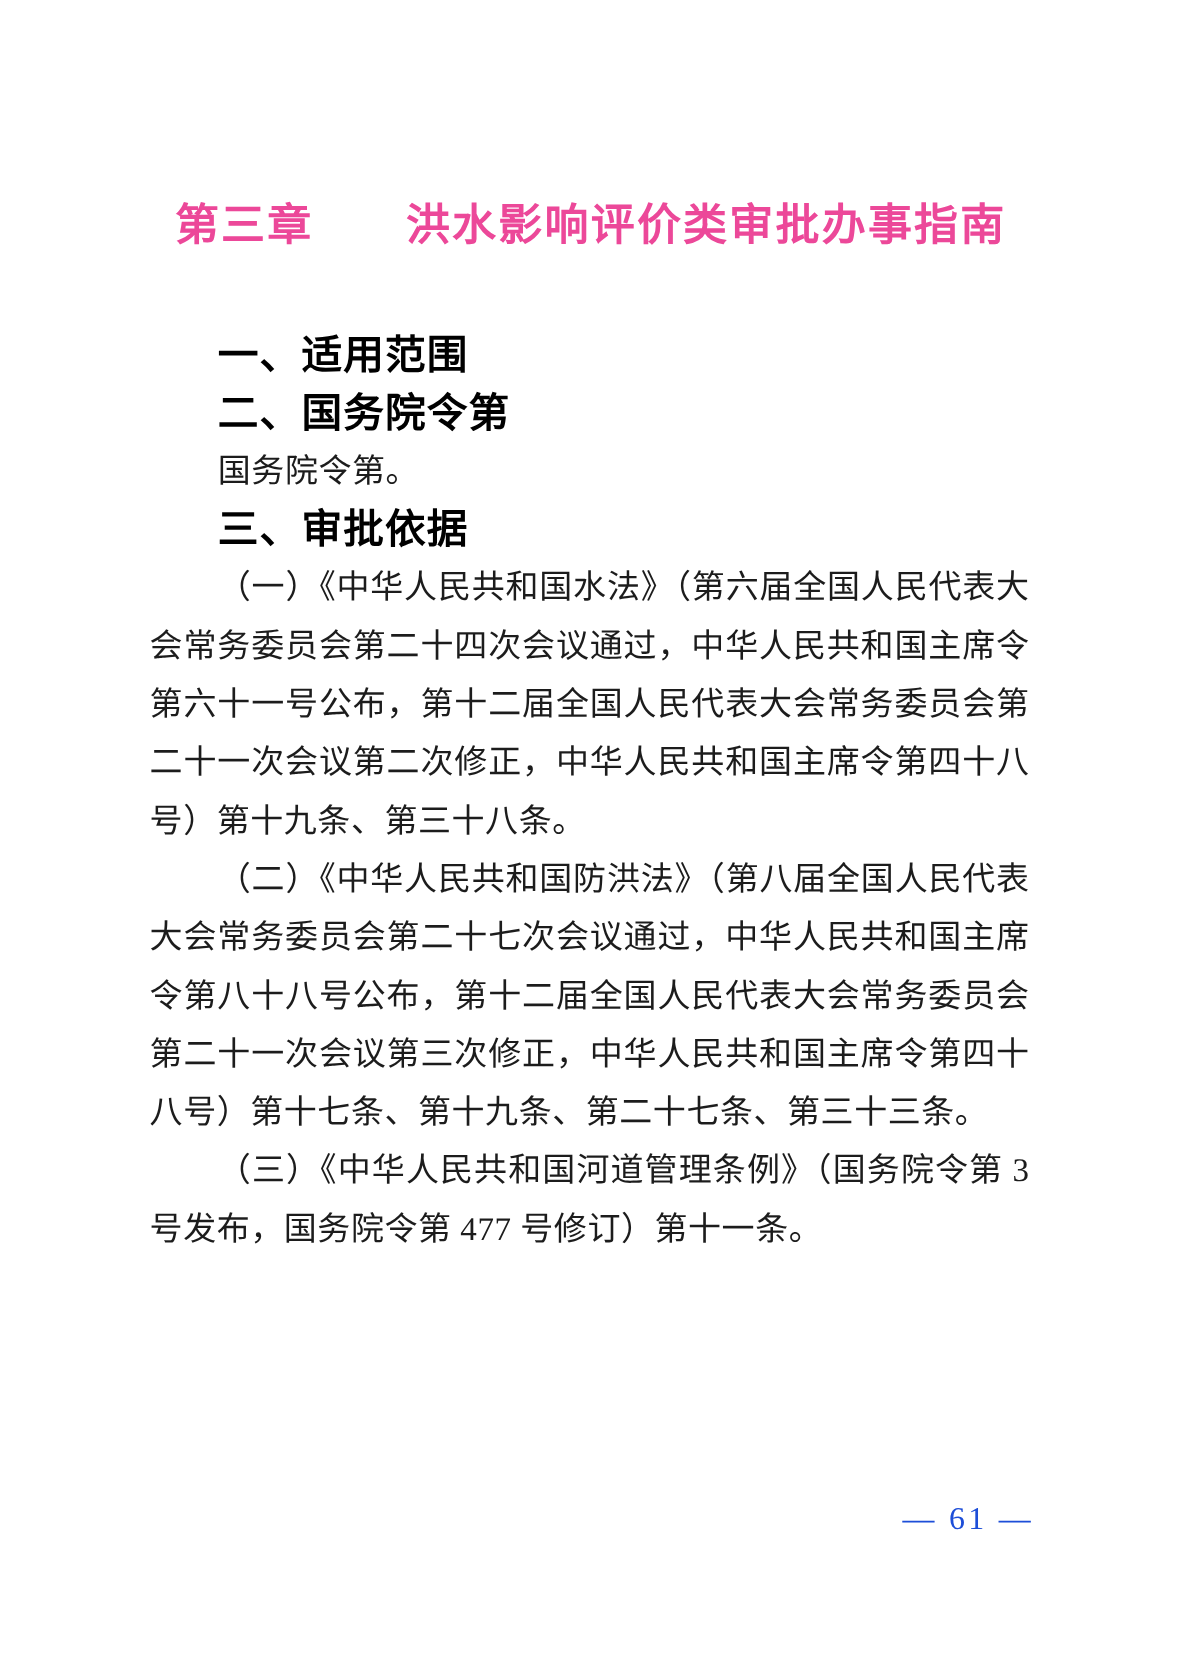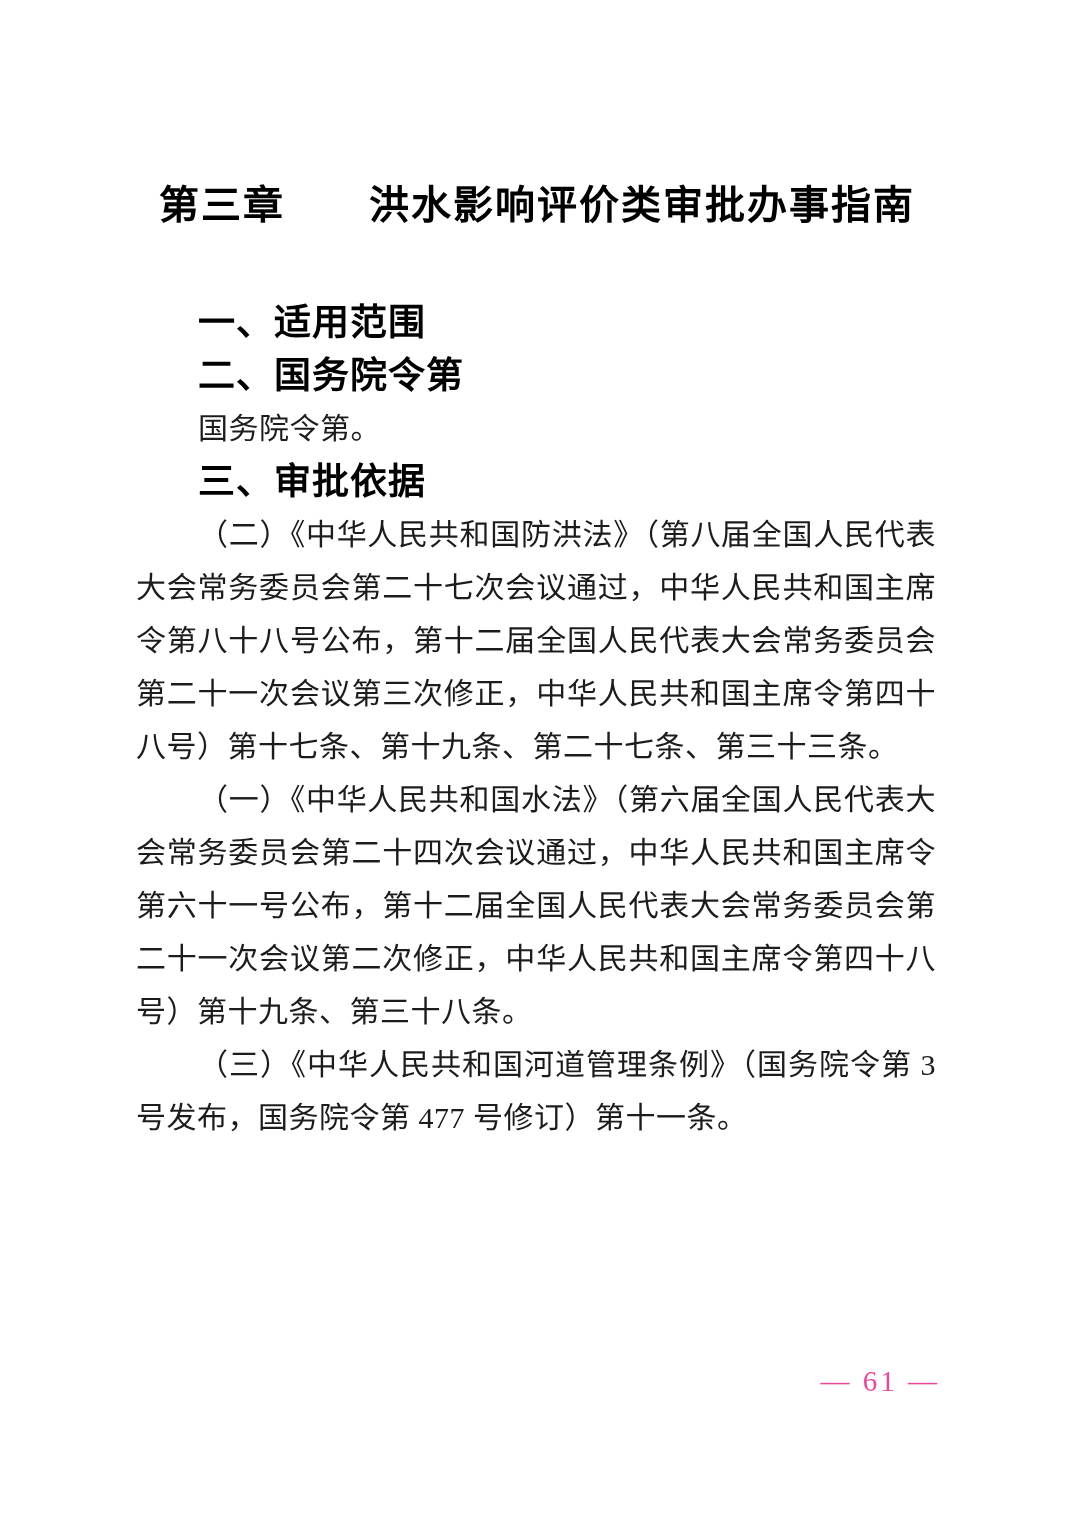--- a/index.html
+++ b/index.html
@@ -21,21 +21,21 @@
     top: 180px;
     left: 0;
     width: 100%;
     margin: 0;
     text-align: center;
     font-family: "Liberation Sans", "DejaVu Sans", sans-serif;
     font-weight: 700;
     font-size: 40px;
     line-height: 50px;
     letter-spacing: 2px;
-    color: #000000;
+    color: #ec4899;
     white-space: pre;
   }
   .content {
     position: absolute;
     top: 296px;
     left: 136px;
     width: 800px;
     font-size: 30px;
     line-height: 53px;
     text-align: justify;
@@ -56,40 +56,40 @@
     letter-spacing: 0.5px;
     word-break: break-all;
   }
   .page-number {
     position: absolute;
     top: 1364px;
     right: 134px;
     font-size: 29px;
     line-height: 34px;
     letter-spacing: 3px;
-    color: #ec4899;
+    color: #1d4ed8;
     white-space: pre;
   }
 </style>
 </head>
 <body>
 
 <div class="page">
 
   <h1 class="doc-title">第三章　　洪水影响评价类审批办事指南</h1>
 
   <div class="content">
 
     <h2>一、适用范围</h2>
 
     <h2>二、国务院令第</h2>
     <p>国务院令第。</p>
 
     <h2>三、审批依据</h2>
+    <p>（一）《中华人民共和国水法》（第六届全国人民代表大会常务委员会第二十四次会议通过，中华人民共和国主席令第六十一号公布，第十二届全国人民代表大会常务委员会第二十一次会议第二次修正，中华人民共和国主席令第四十八号）第十九条、第三十八条。</p>
     <p>（二）《中华人民共和国防洪法》（第八届全国人民代表大会常务委员会第二十七次会议通过，中华人民共和国主席令第八十八号公布，第十二届全国人民代表大会常务委员会第二十一次会议第三次修正，中华人民共和国主席令第四十八号）第十七条、第十九条、第二十七条、第三十三条。</p>
-    <p>（一）《中华人民共和国水法》（第六届全国人民代表大会常务委员会第二十四次会议通过，中华人民共和国主席令第六十一号公布，第十二届全国人民代表大会常务委员会第二十一次会议第二次修正，中华人民共和国主席令第四十八号）第十九条、第三十八条。</p>
     <p>（三）《中华人民共和国河道管理条例》（国务院令第 3 号发布，国务院令第 477 号修订）第十一条。</p>
 
   </div>
 
   <div class="page-number">— 61 —</div>
 
 </div>
 
 </body></html>

